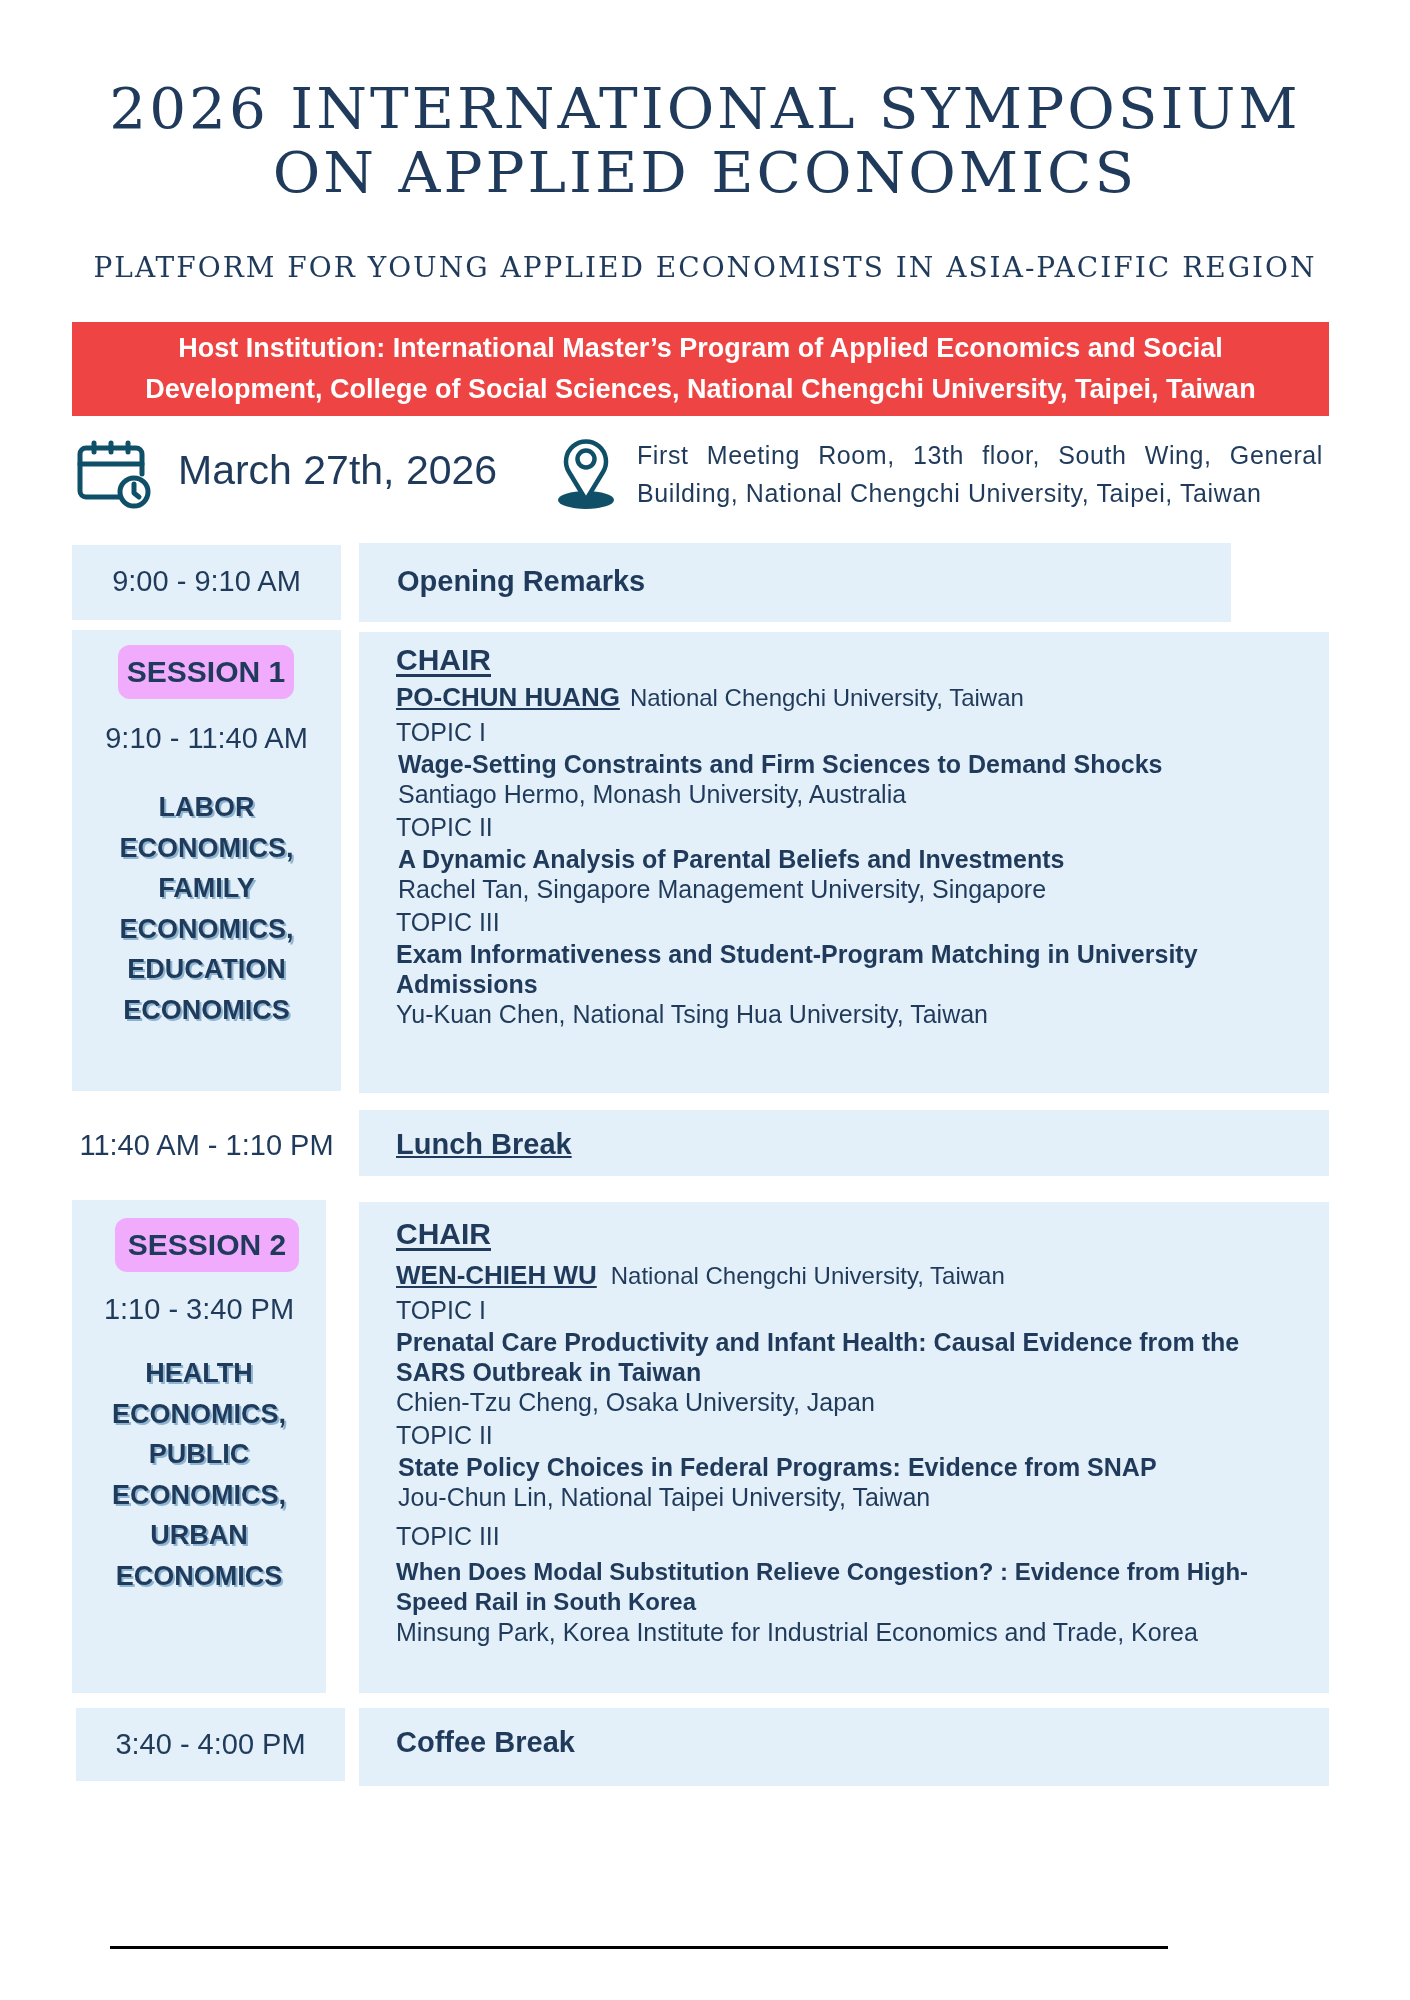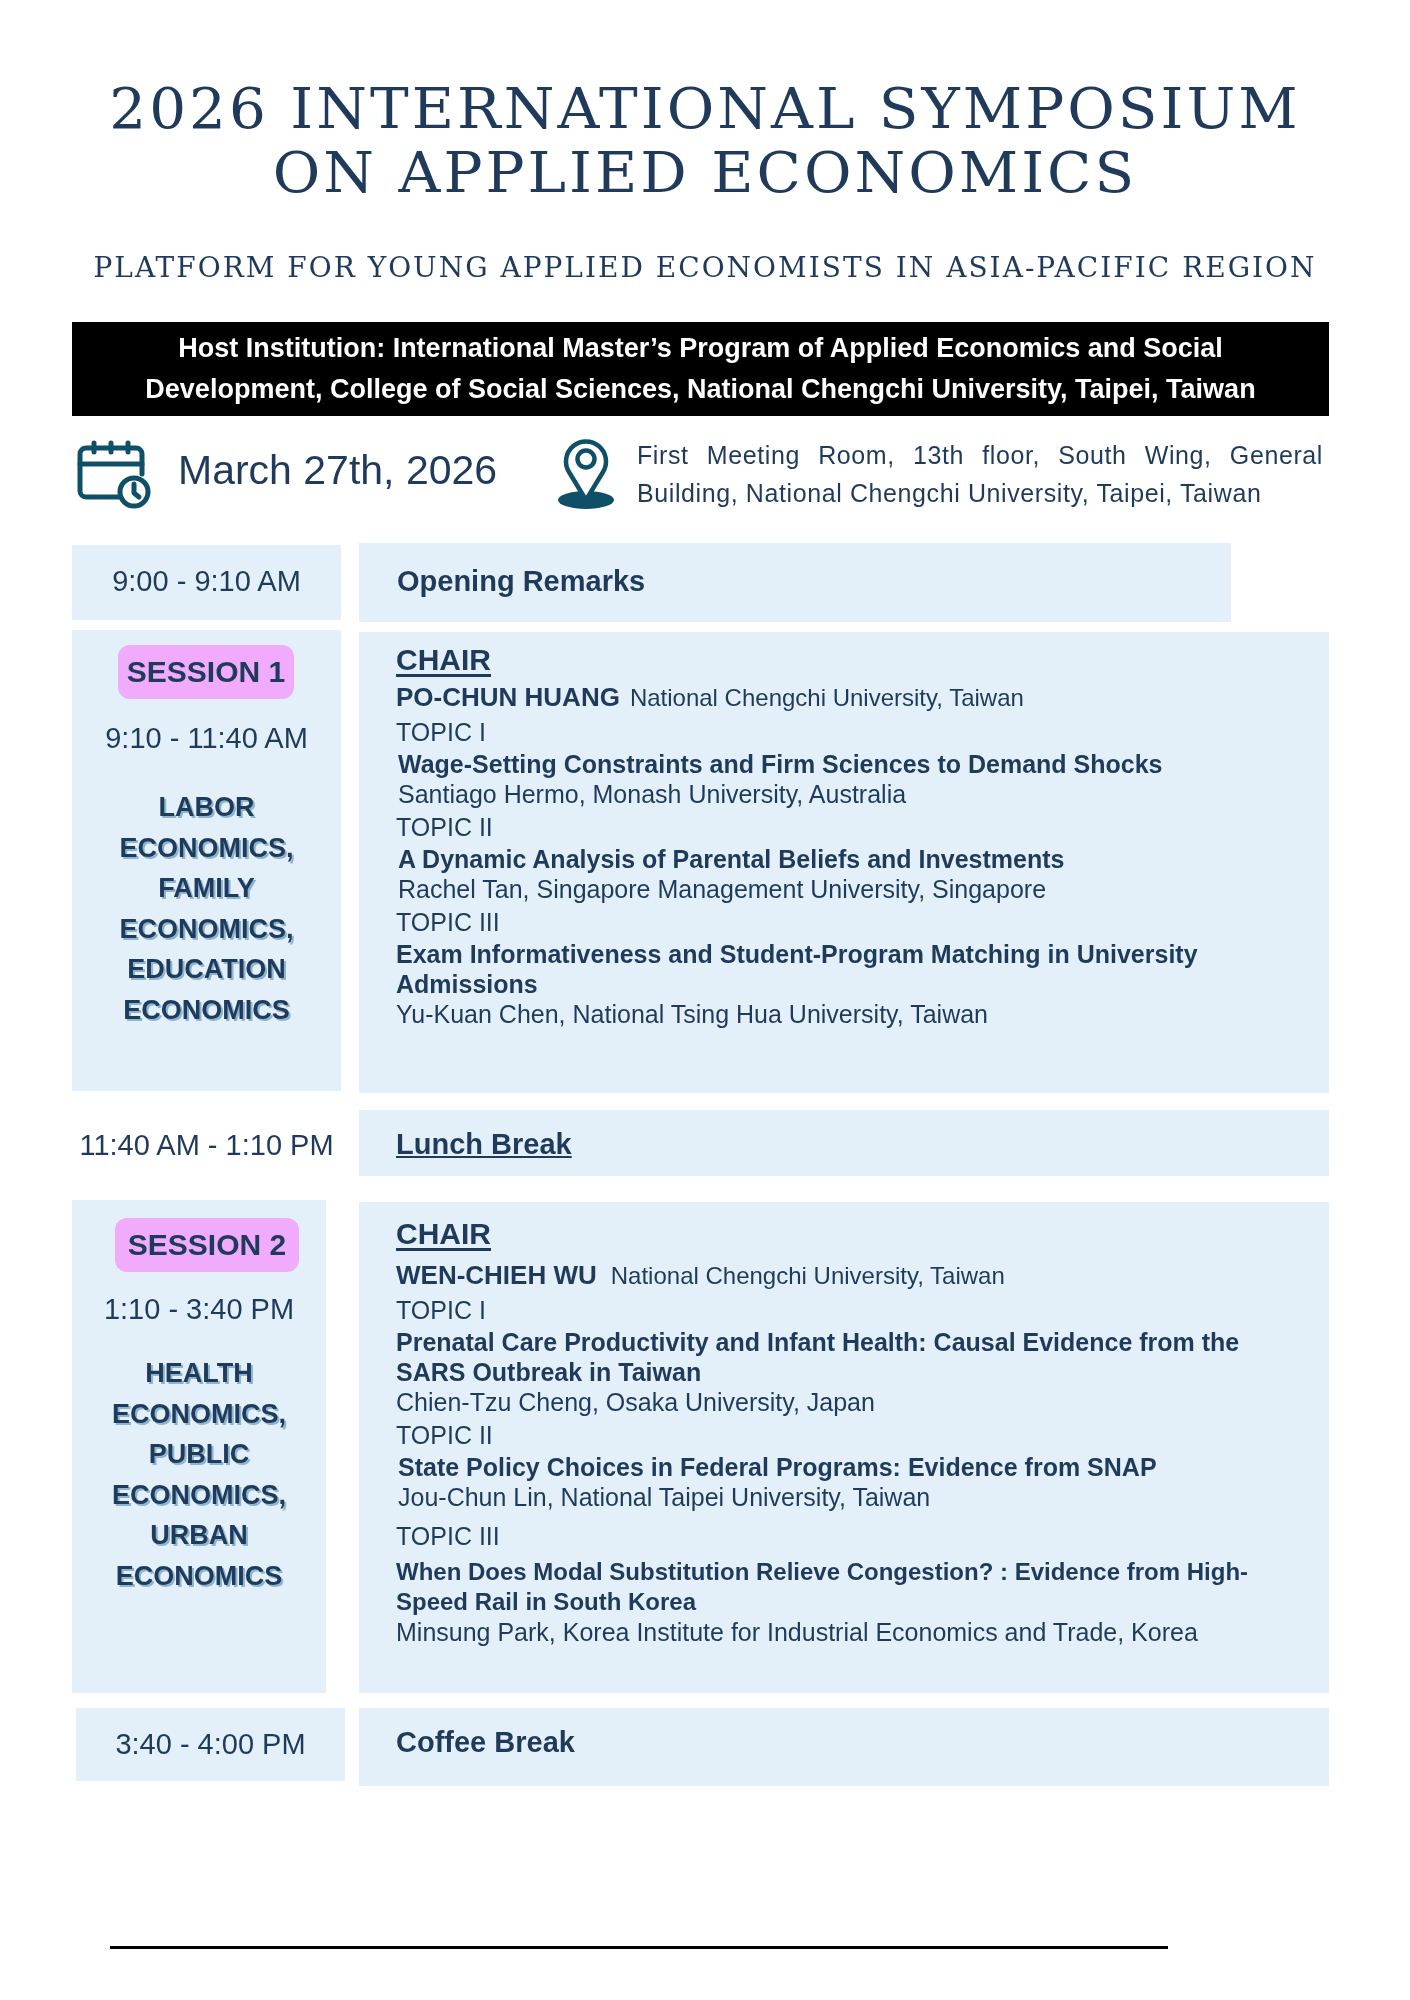--- a/index.html
+++ b/index.html
@@ -13,21 +13,21 @@
     font-size: 58px; letter-spacing: 3px; transform: scaleY(0.98);
   }
   .subtitle {
     position: absolute; left: 0; width: 1410px; text-align: center;
     font-family: "DejaVu Serif", serif; color: #1f3a5a;
     font-size: 28px; letter-spacing: 2px;
   }
 
   .host-band {
     position: absolute; left: 72px; top: 322px; width: 1257px; height: 94px;
-    background: #000000; color: #ffffff; text-align: center;
+    background: #ef4444; color: #ffffff; text-align: center;
     font-family: "Liberation Sans", sans-serif; font-weight: bold;
     font-size: 27px; line-height: 41px; padding-top: 6px;
   }
 
   .date-text {
     position: absolute; left: 178px; top: 445px;
     font-family: "Liberation Sans", sans-serif; font-size: 41px; color: #1f3a5a; line-height: 50px;
   }
   .loc-text {
     position: absolute; left: 637px; top: 436px; width: 686px;
@@ -59,21 +59,21 @@
     font-weight: bold; font-size: 27px; line-height: 40.5px; color: #1f3a5a;
     text-shadow: 2px 2px 0 #8db4d0;
   }
 
   .detail { position: absolute; left: 38px; right: 30px; color: #1f3a5a; }
   .chair-head {
     font-weight: bold; font-size: 30px; text-decoration: underline; text-underline-offset: 4px;
     line-height: 36px; display: block;
   }
   .chair-line { font-size: 24px; line-height: 34px; display: block; }
-  .chair-name { font-weight: bold; font-size: 26px; margin-right: 10px; }
+  .chair-name { font-weight: bold; font-size: 26px; margin-right: 10px; text-decoration: underline; }
   .topic-num { font-size: 25px; line-height: 34px; display: block; }
   .topic-title { font-weight: bold; font-size: 25px; line-height: 30px; display: block; }
   .topic-author { font-size: 25px; line-height: 31px; display: block; }
 
   .bottom-rule { position: absolute; left: 110px; top: 1946px; width: 1058px; height: 3px; background: #000000; }
 </style>
 </head>
 <body>
 
 <div class="title-line" style="top:74px;">2026 INTERNATIONAL SYMPOSIUM</div>

